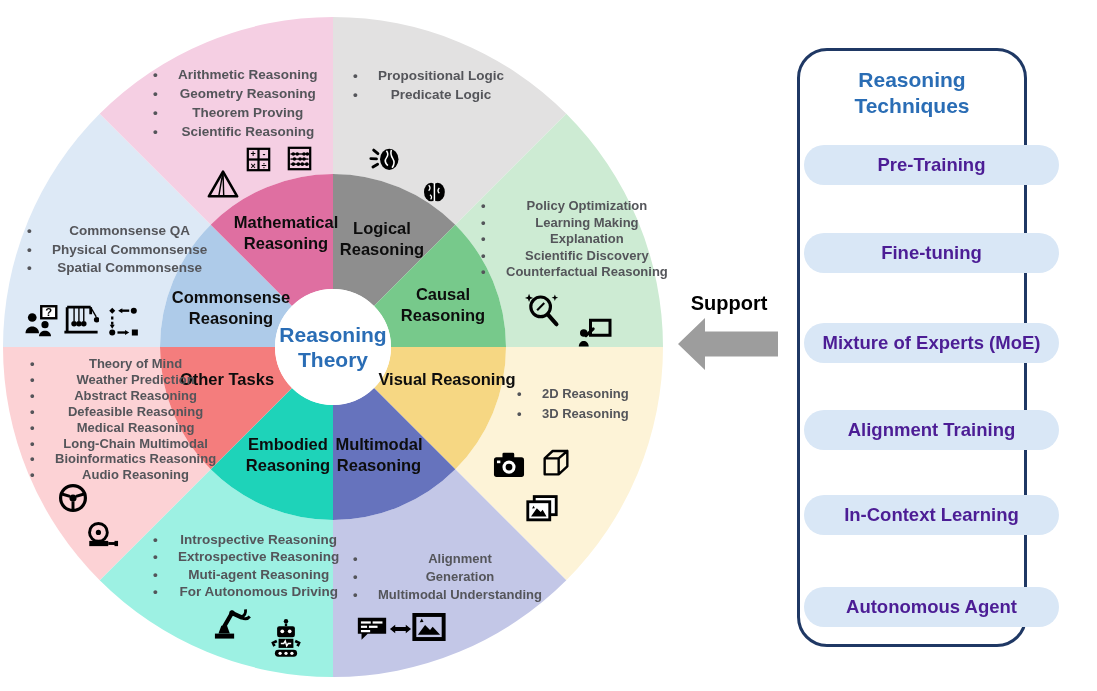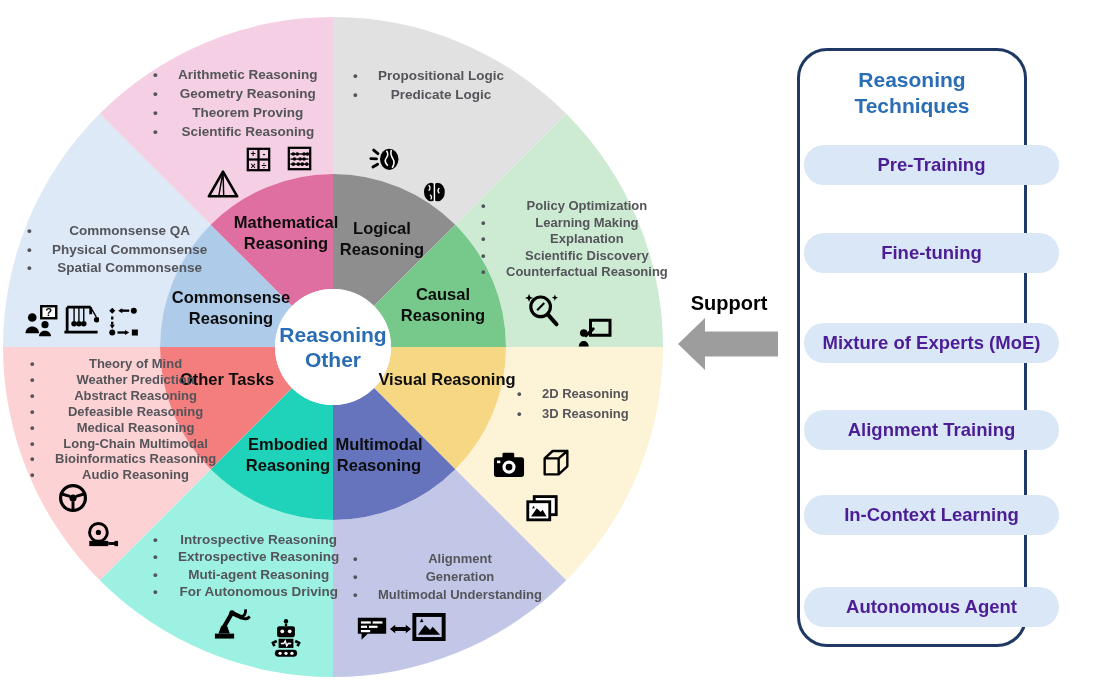--- a/index.html
+++ b/index.html
@@ -67,21 +67,21 @@
     <path d="M455.3,224.7 A173,173 0 0 1 506,347 L391,347 A58,58 0 0 0 374,306 Z" fill="#77c98b"></path>
     <path d="M506,347 A173,173 0 0 1 455.3,469.3 L374,388 A58,58 0 0 0 391,347 Z" fill="#f6d783"></path>
     <path d="M455.3,469.3 A173,173 0 0 1 333,520 L333,405 A58,58 0 0 0 374,388 Z" fill="#6673bd"></path>
     <path d="M333,520 A173,173 0 0 1 210.7,469.3 L292,388 A58,58 0 0 0 333,405 Z" fill="#1ed3b9"></path>
     <path d="M210.7,469.3 A173,173 0 0 1 160,347 L275,347 A58,58 0 0 0 292,388 Z" fill="#f47d7d"></path>
     <path d="M160,347 A173,173 0 0 1 210.7,224.7 L292,306 A58,58 0 0 0 275,347 Z" fill="#aecbe9"></path>
     <path d="M210.7,224.7 A173,173 0 0 1 333,174 L333,289 A58,58 0 0 0 292,306 Z" fill="#df6fa1"></path>
     <circle cx="333" cy="347" r="58" fill="#ffffff"></circle>
   </svg>
 
-  <div class="center-label">Reasoning Other</div>
+  <div class="center-label">Reasoning Theory</div>
 
   <div class="seg-label" style="left:216px;top:212px;width:140px">Mathematical Reasoning</div>
   <div class="seg-label" style="left:312px;top:218px;width:140px">Logical Reasoning</div>
   <div class="seg-label" style="left:373px;top:284px;width:140px">Causal Reasoning</div>
   <div class="seg-label" style="left:377px;top:369px;width:140px">Visual Reasoning</div>
   <div class="seg-label" style="left:309px;top:434px;width:140px">Multimodal Reasoning</div>
   <div class="seg-label" style="left:218px;top:434px;width:140px">Embodied Reasoning</div>
   <div class="seg-label" style="left:157px;top:369px;width:140px">Other Tasks</div>
   <div class="seg-label" style="left:151px;top:287px;width:160px">Commonsense Reasoning</div>
 

